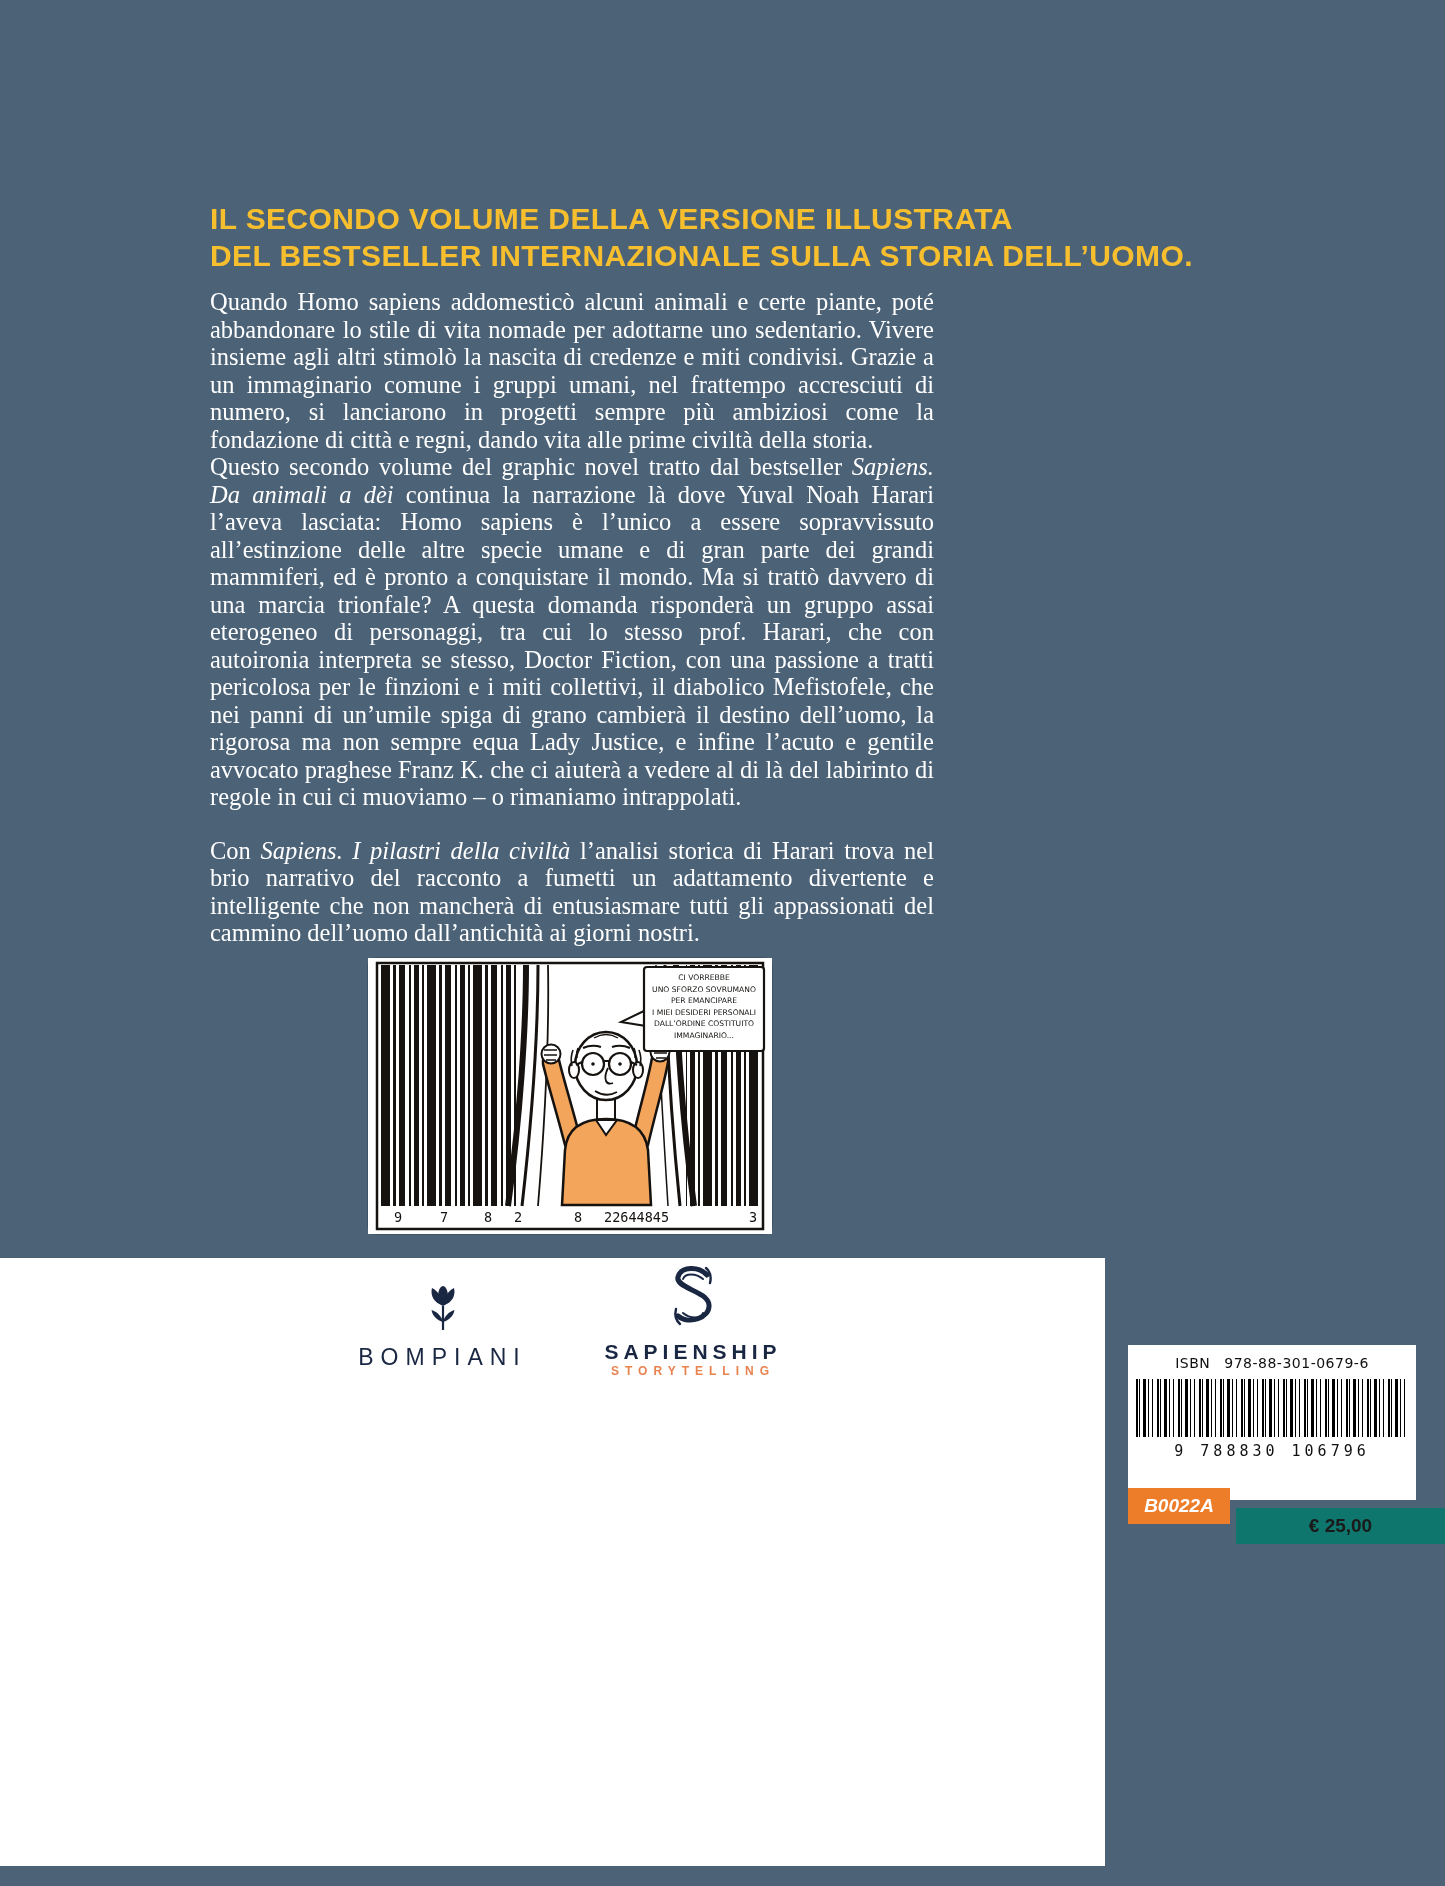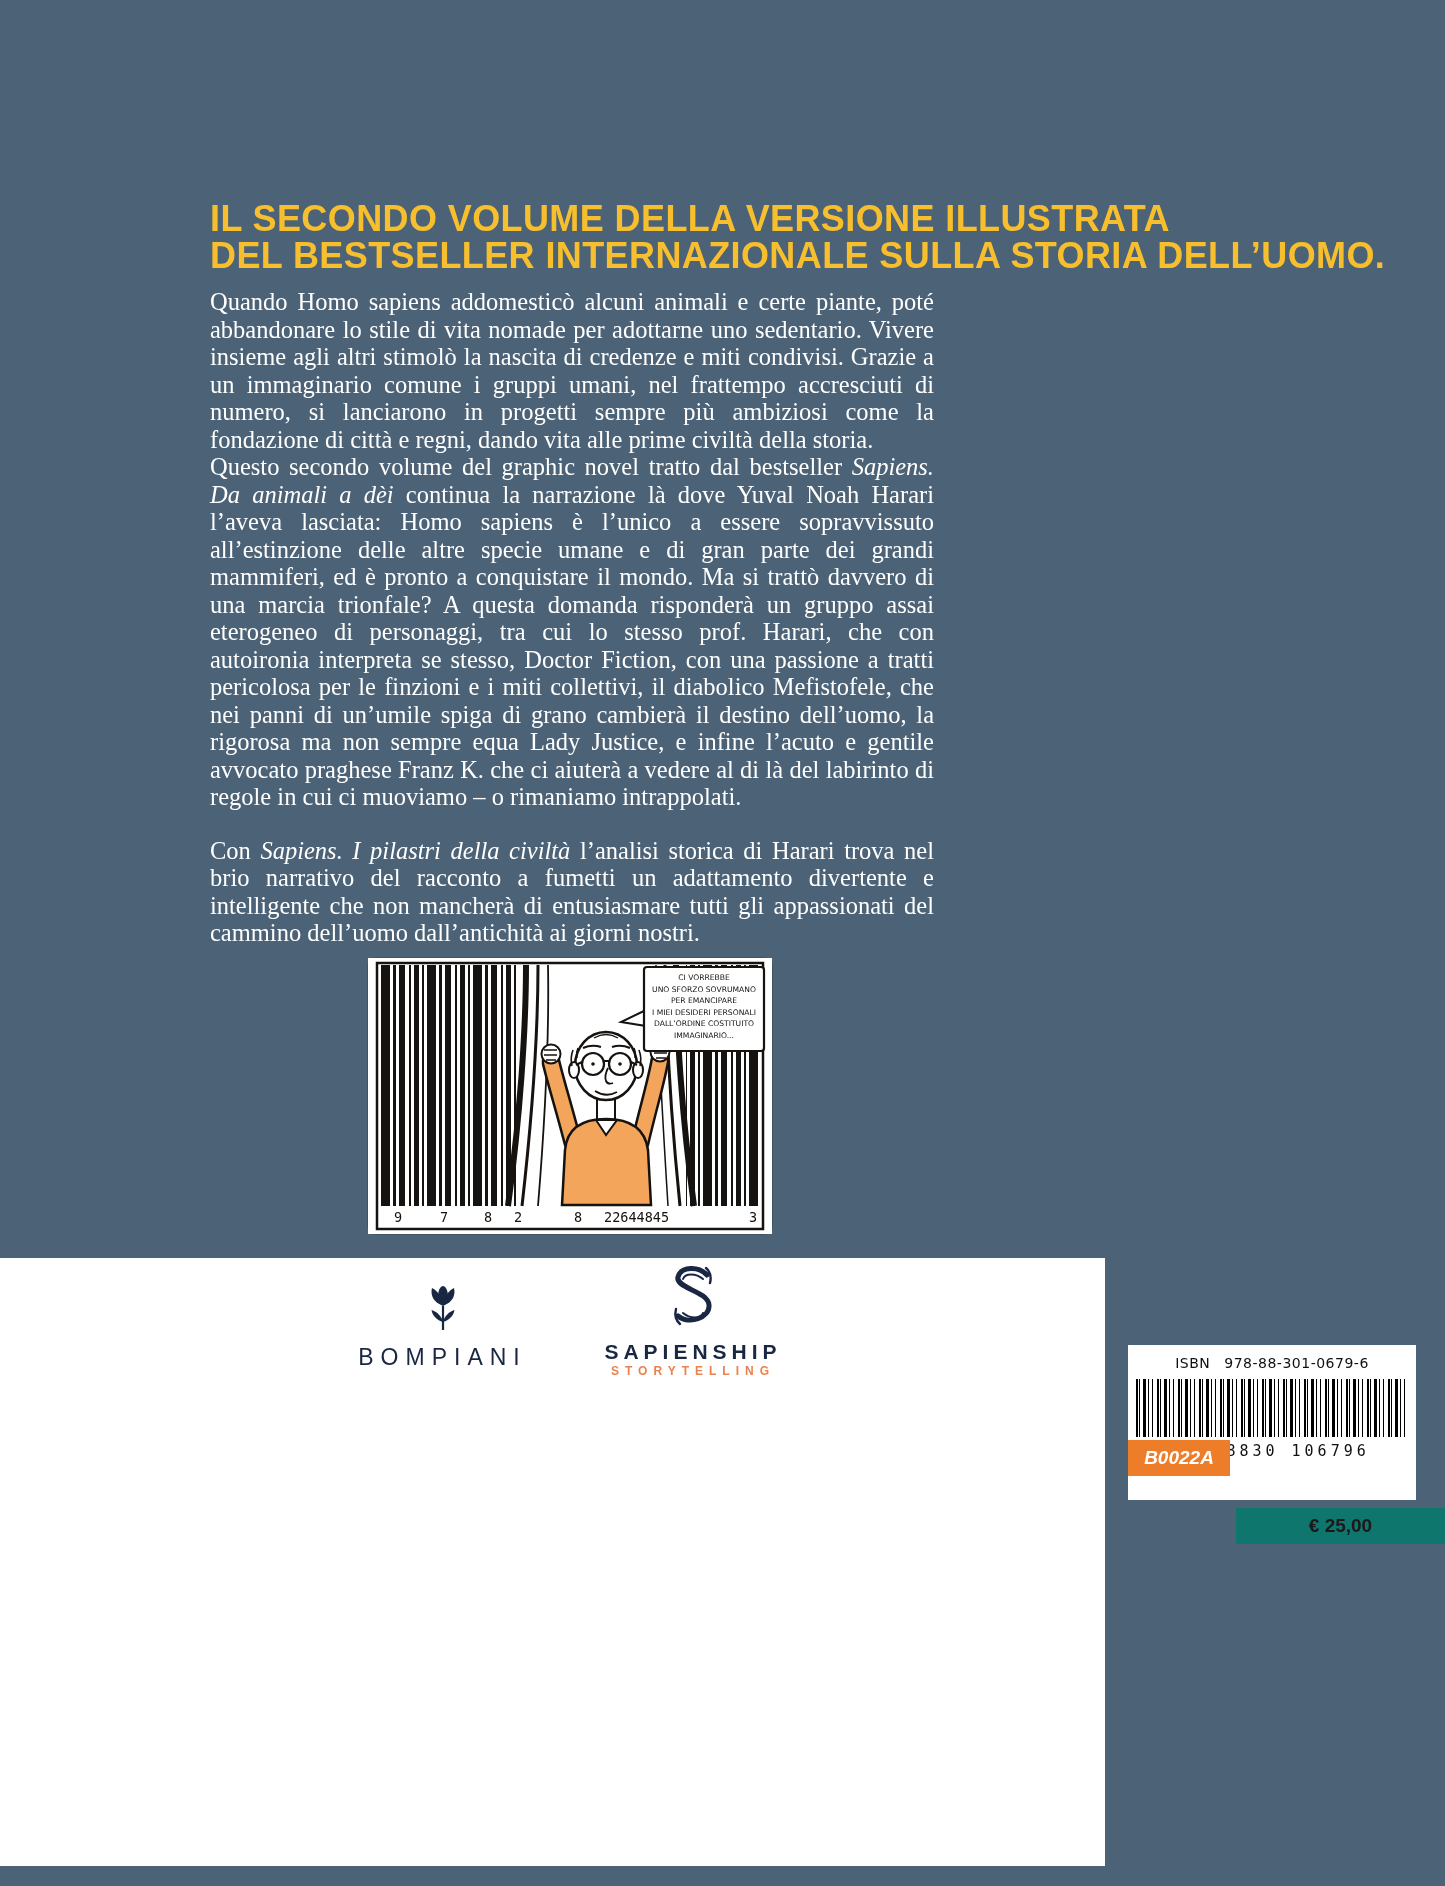--- a/index.html
+++ b/index.html
@@ -12,21 +12,21 @@
     font-family: "Liberation Serif", serif;
   }
   
   .tagline {
     position: absolute;
     left: 210px;
     top: 200px;
     color: #f7bf2e;
     font-family: "Liberation Sans", sans-serif;
     font-weight: bold;
-    font-size: 36px;
+    font-size: 30px;
     line-height: 37px;
     letter-spacing: 0.4px;
   }
   .tagline span { display: block; }
   
   .synopsis {
     position: absolute;
     left: 210px;
     top: 288px;
     width: 724px;
@@ -118,21 +118,21 @@
   .barcode-number {
     margin-top: 5px;
     font-family: "DejaVu Sans Mono", monospace;
     font-size: 15px;
     letter-spacing: 4px;
     color: #111111;
   }
   .code-badge {
     position: absolute;
     left: 1128px;
-    top: 1440px;
+    top: 1488px;
     width: 102px;
     height: 36px;
     background: #ee7d2a;
     color: #ffffff;
     font-family: "Liberation Sans", sans-serif;
     font-weight: bold;
     font-style: italic;
     font-size: 19px;
     display: flex;
     align-items: center;

